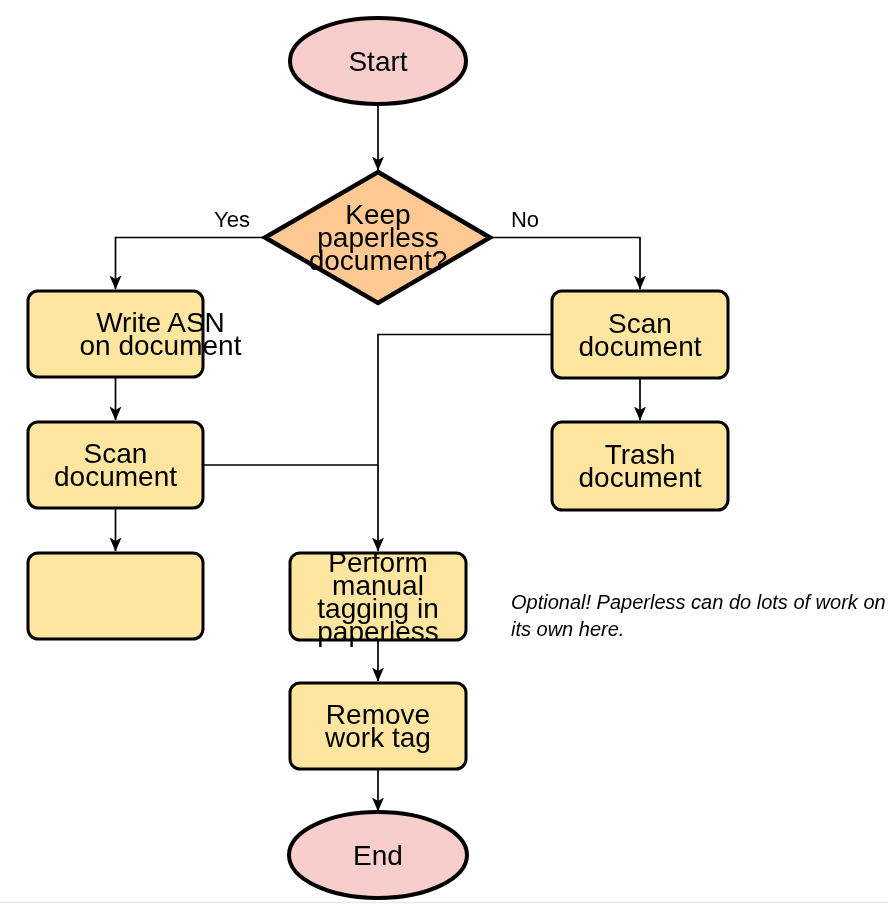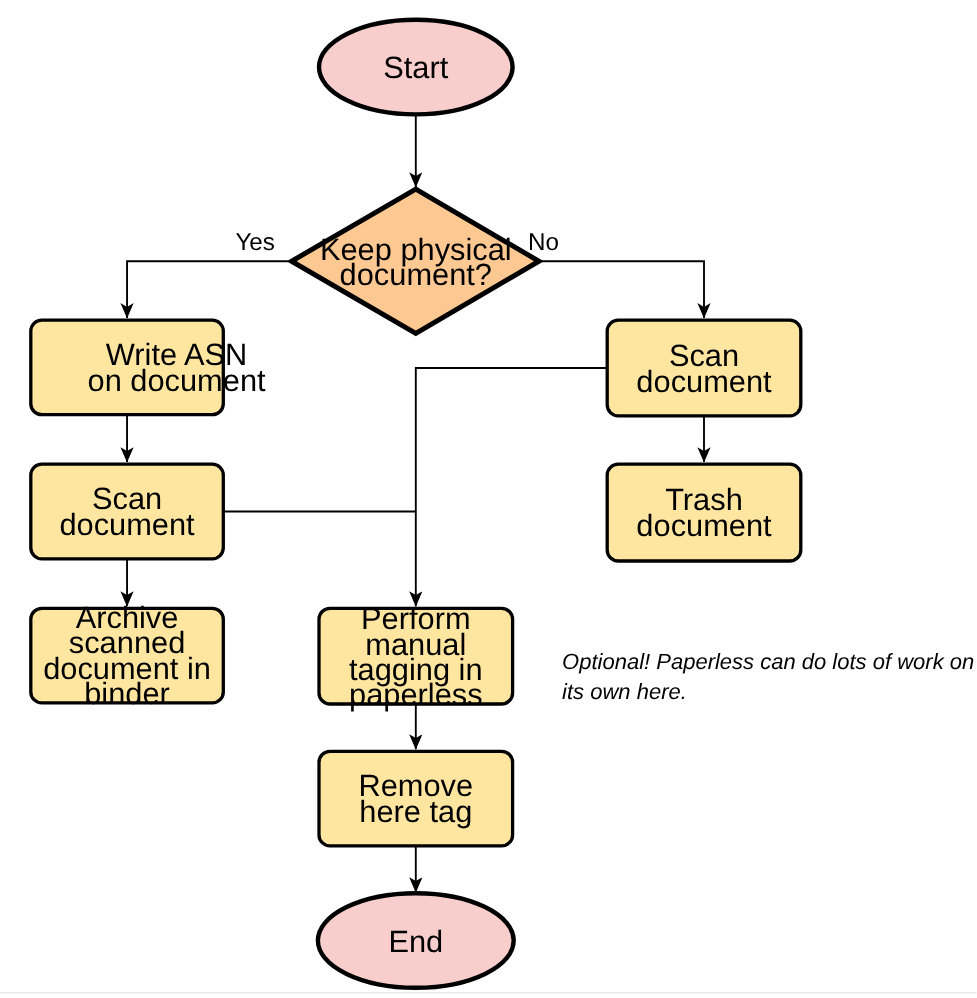--- a/index.html
+++ b/index.html
@@ -76,36 +76,33 @@
     <rect class="shape-rect" x="552" y="291" width="176" height="87" rx="10" ry="10" fill="#ffe6a0"></rect>
     <rect class="shape-rect" x="552" y="422" width="176" height="88" rx="10" ry="10" fill="#ffe6a0"></rect>
     <rect class="shape-rect" x="290" y="553" width="176" height="87" rx="10" ry="10" fill="#ffe6a0"></rect>
     <rect class="shape-rect" x="290" y="683" width="176" height="86" rx="10" ry="10" fill="#ffe6a0"></rect>
     <ellipse class="shape-terminal" cx="378" cy="855" rx="89" ry="43" fill="#f8cecc"></ellipse>
 
     <line x1="0" y1="902.5" x2="888" y2="902.5" stroke-width="1.5" stroke="#e9e9e9"></line>
   </svg>
 
   <div class="node-label" style="left:290px; top:18px; width:176px; height:86px;">Start</div>
-  <div class="node-label" style="left:285px; top:172px; width:186px; height:131px;">Keep physical
+  <div class="node-label" style="left:285px; top:172px; width:186px; height:131px;">Keep paperless
 document?</div>
   <div class="node-label" style="left:28px; top:291px; width:175px; height:86px;padding-left:45px;">Write ASN
 on document</div>
   <div class="node-label" style="left:28px; top:422px; width:175px; height:86px;">Scan document</div>
-  <div class="node-label" style="left:28px; top:553px; width:175px; height:86px;">Archive scanned
-document in
-binder</div>
   <div class="node-label" style="left:552px; top:291px; width:176px; height:87px;">Scan document</div>
   <div class="node-label" style="left:290px; top:553px; width:176px; height:87px;">Perform manual
 tagging in
 paperless</div>
   <div class="node-label" style="left:552px; top:422px; width:176px; height:88px;">Trash document</div>
   <div class="node-label" style="left:290px; top:683px; width:176px; height:86px;">Remove
-here tag</div>
+work tag</div>
   <div class="node-label" style="left:290px; top:813px; width:176px; height:85px;">End</div>
 
   <div class="edge-label" style="left:192px; top:209px; width:80px;">Yes</div>
-  <div class="edge-label" style="left:454px; top:209px; width:80px;">No</div>
+  <div class="edge-label" style="left:485px; top:209px; width:80px;">No</div>
 
   <div class="note" style="left:491px; top:589px; width:404px;margin-left:20px;">Optional! Paperless can do lots of work on
 its own here.</div>
 
 </div>
 
 </body></html>

